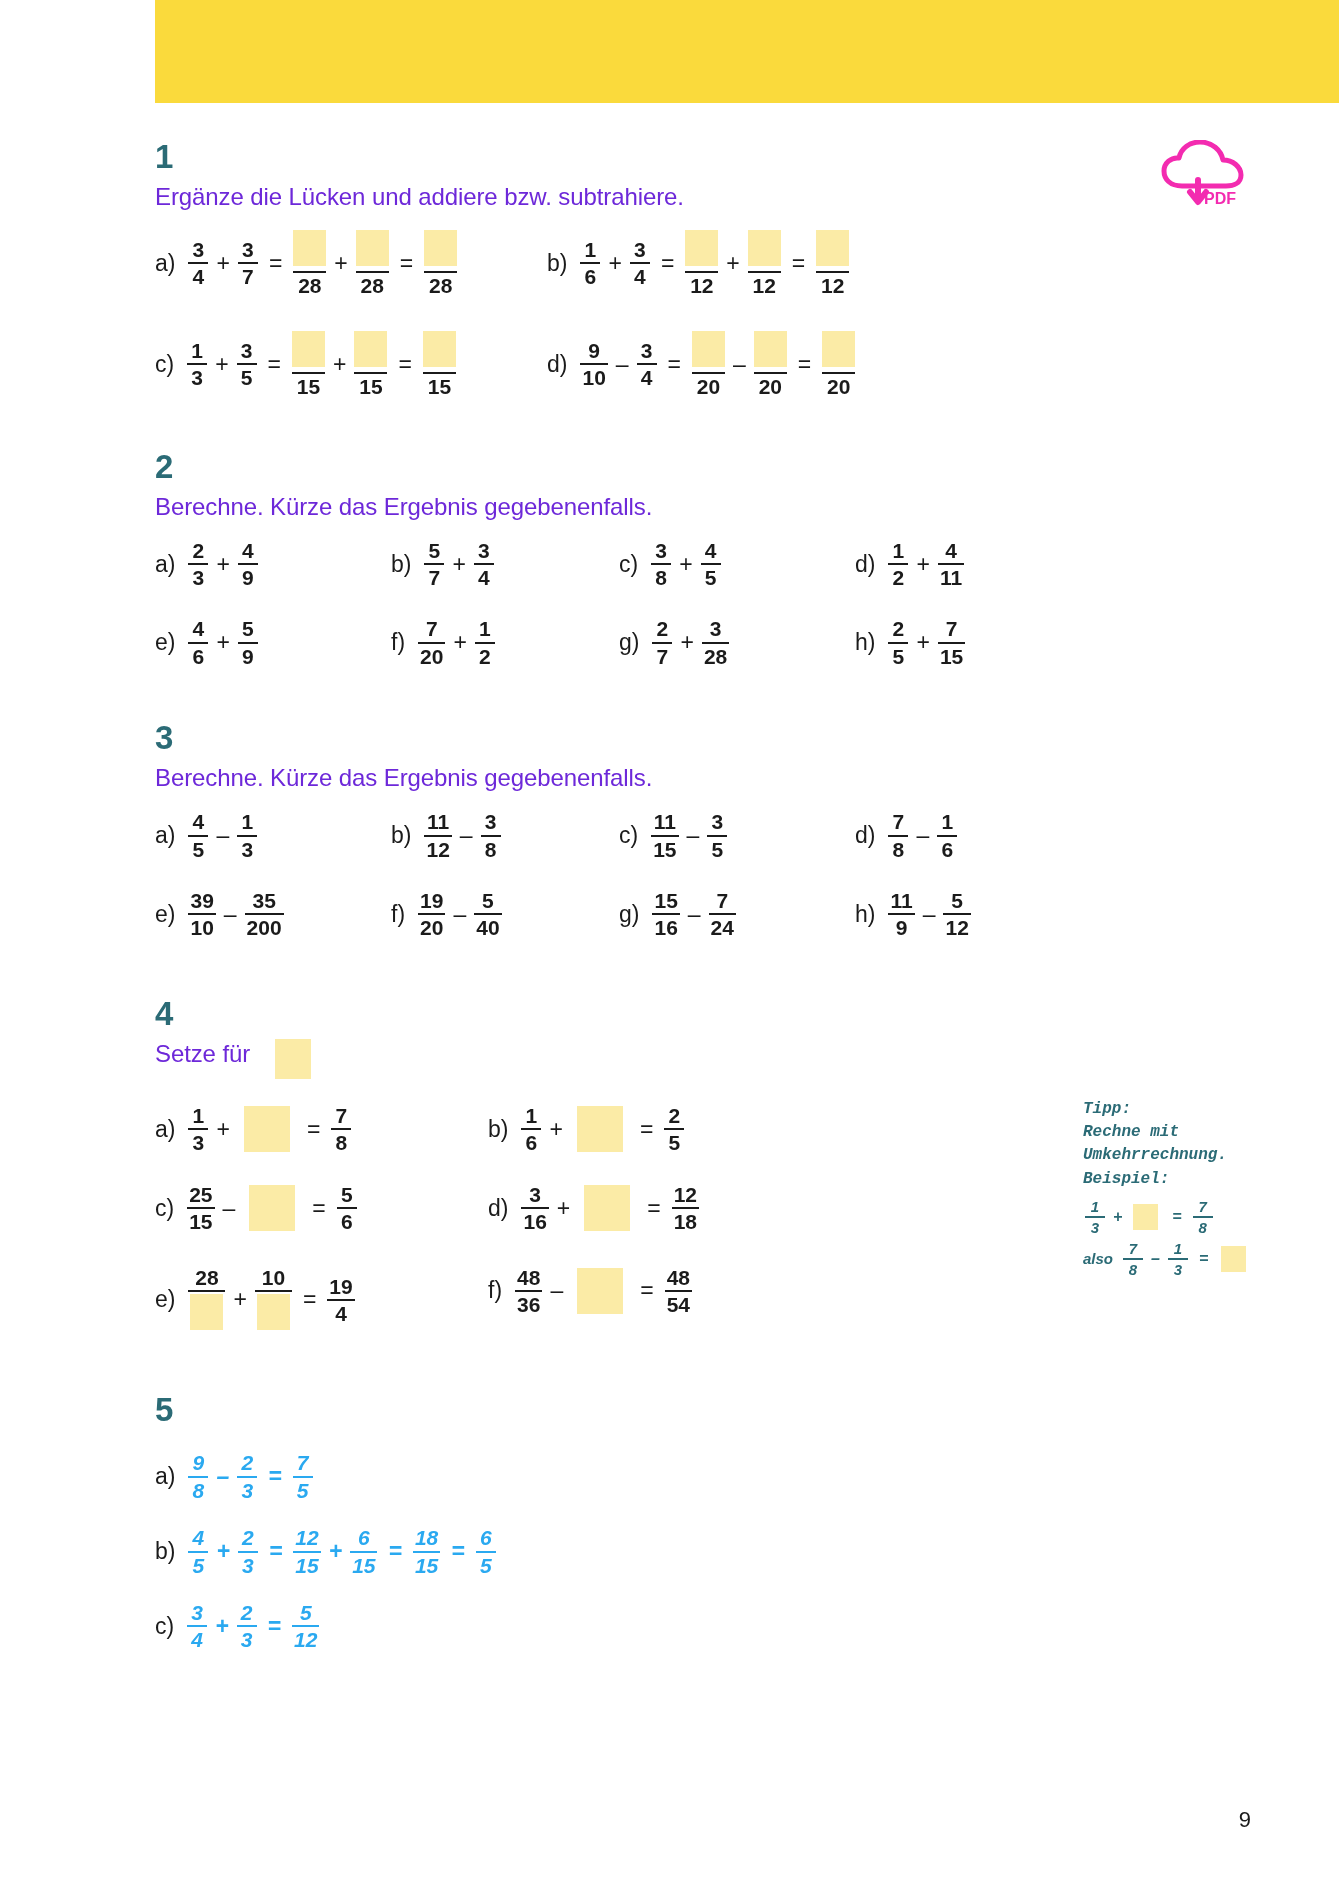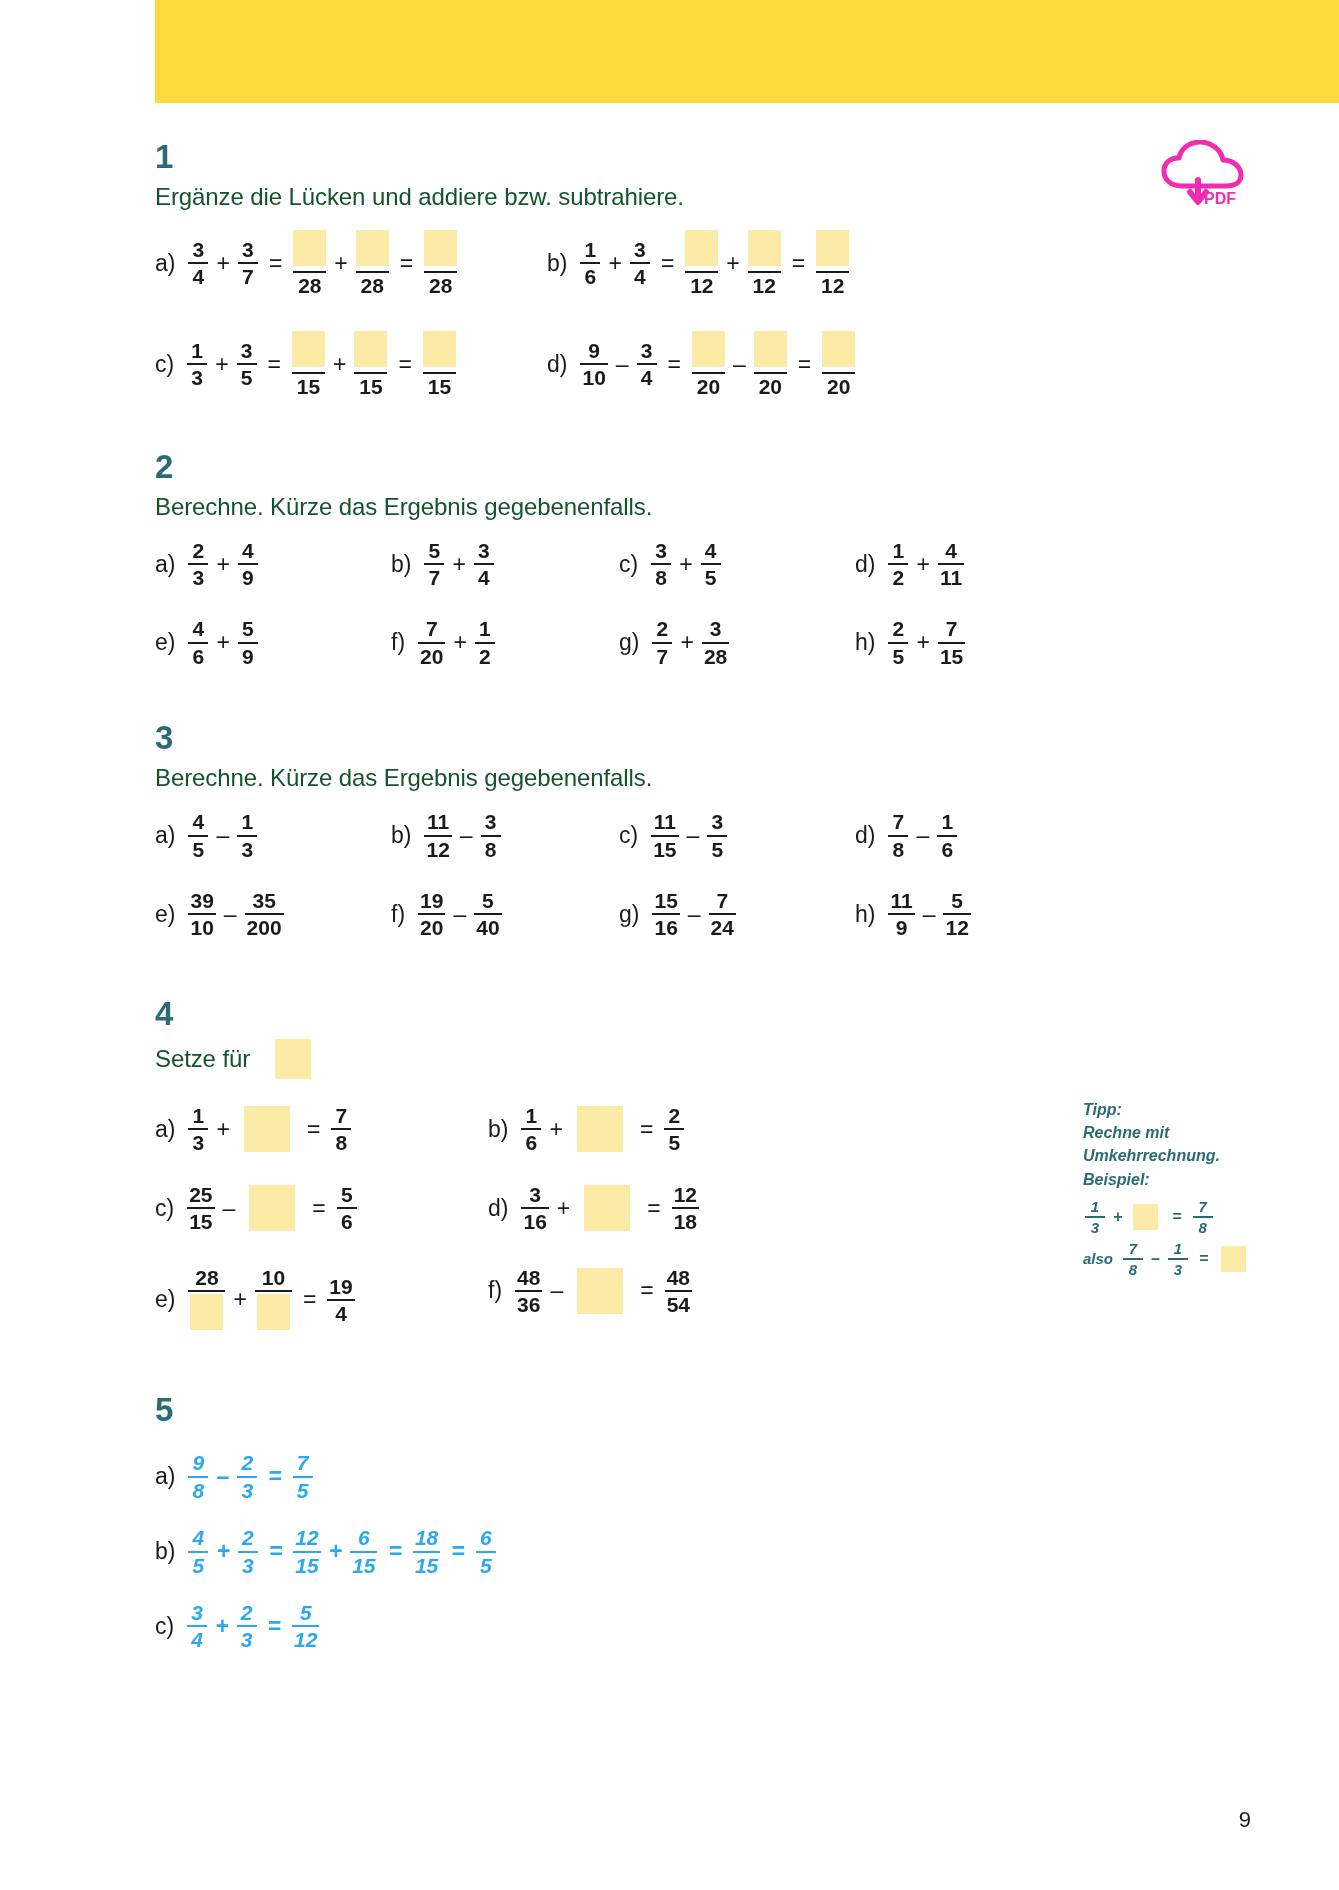--- a/index.html
+++ b/index.html
@@ -52,21 +52,21 @@
   .ex-num {
     font-size: 33px;
     font-weight: bold;
     color: #2b6b76;
     line-height: 1;
     margin-bottom: 9px;
     letter-spacing: .5px;
   }
   .ex-prompt {
     font-size: 24px;
-    color: #14532d;
+    color: #6d28d9;
     line-height: 1.25;
     margin-bottom: 6px;
     letter-spacing: -.1px;
   }
   .exercise { margin-bottom: 26px; }
 
   
   .mrow {
     display: flex;
     align-items: flex-start;
@@ -134,21 +134,21 @@
     position: absolute;
     left: 1083px;
     top: 1098px;
     width: 170px;
     color: #2b6b76;
     font-style: italic;
     font-weight: bold;
     font-size: 16px;
     line-height: 1.45;
   }
-  .tipp .tline { white-space: nowrap; }
+  .tipp .tline { white-space: nowrap; font-family: Liberation Mono, monospace; }
   .tipp .tmath {
     display: flex;
     align-items: center;
     margin-top: 8px;
     font-size: 15px;
   }
   .tipp .frac {
     font-size: 15px;
     font-weight: bold;
     font-style: italic;
@@ -576,21 +576,21 @@
             <span class="num">5</span>
             <span class="bar"></span>
             <span class="den">12</span>
           </span>
         </div>
       </div>
     </section>
 
     <section class="exercise" style="margin-top:58px;">
       <div class="ex-num">4</div>
-      <div class="ex-prompt" style="display:flex;align-items:center;gap:25px;">
+      <div class="ex-prompt" style="display:flex;gap:25px;">
         <span>Setze für</span>
         <span class="box inline-gap"></span>
       </div>
 
       <div class="mrow" style="margin-top:26px;">
         <div class="item" style="width:333px;">
           <span class="lbl">a)</span>
           <span class="frac">
             <span class="num">1</span>
             <span class="bar"></span>

